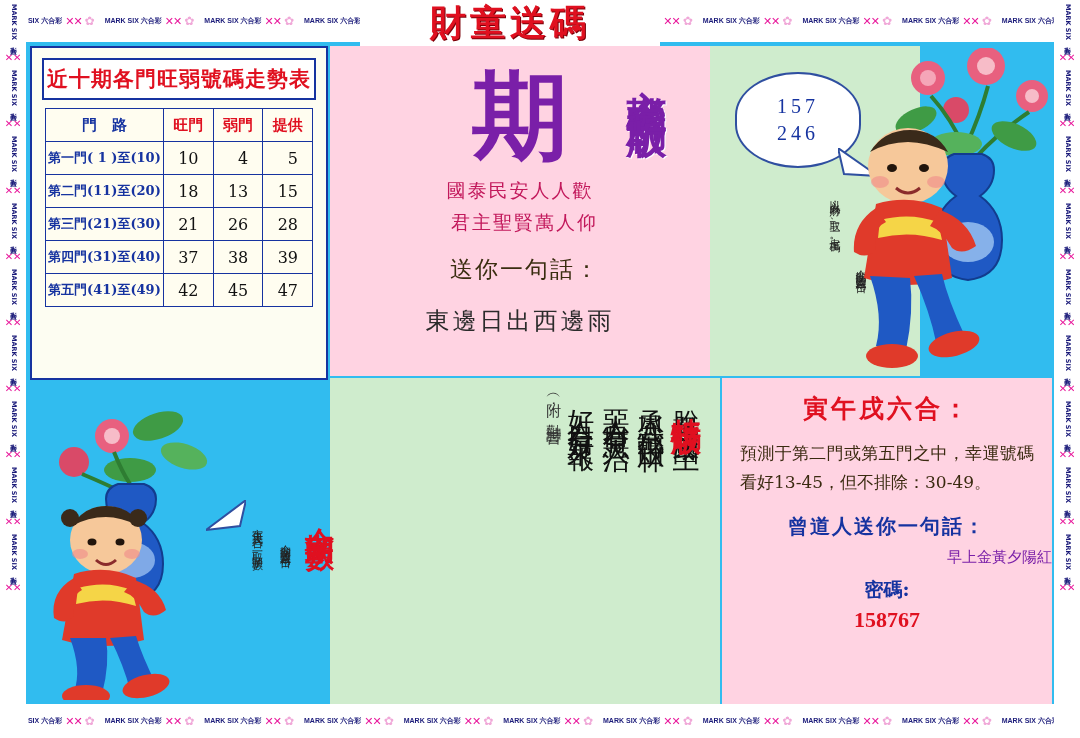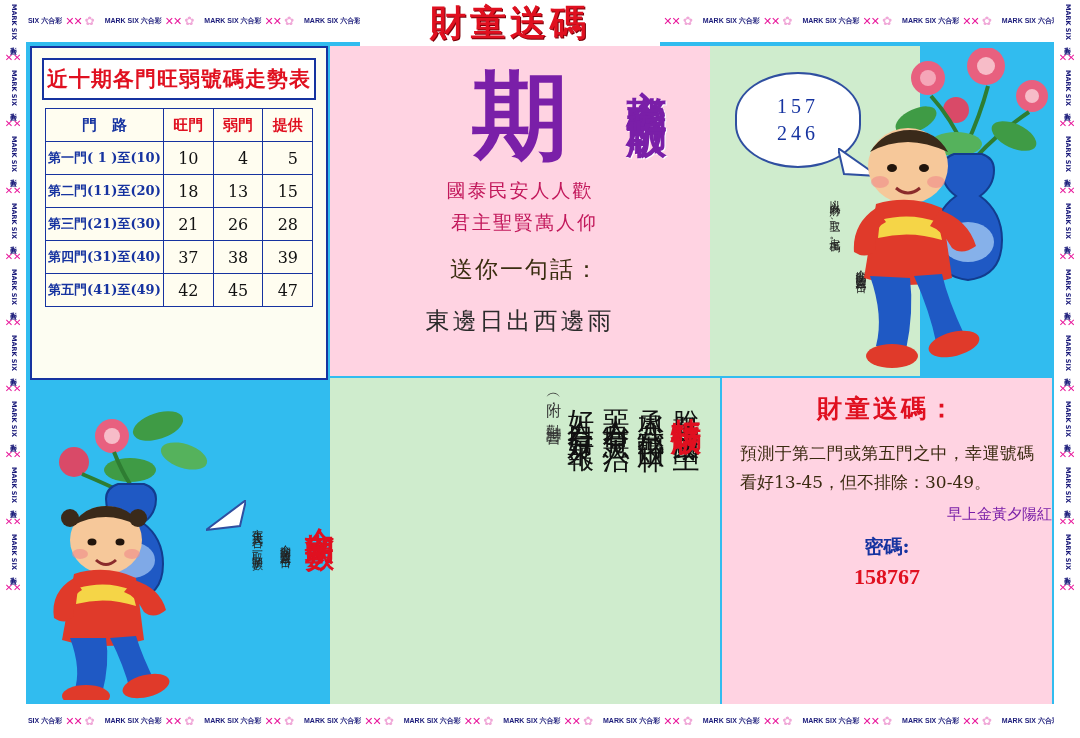--- a/index.html
+++ b/index.html
@@ -549,22 +549,23 @@
     <div class="poem-cols">
       <div class="pcol">脫難江流來國土</div>
       <div class="pcol">承恩八戒轉山林</div>
       <div class="pcol">惡人自有惡人治</div>
       <div class="pcol">好人自有好來報</div>
       <div class="pcol small" style="margin-left:8px;">（附：勸詩書）</div>
     </div>
   </div>
 
   <div class="panel p-info">
-    <div class="info-h">財童送碼：</div>
+    <div class="info-h">寅午戌六合：</div>
     <div class="info-body">預測于第二門或第五門之中，幸運號碼看好13-45，但不排除：30-49。</div>
+    <div class="info-h2">曾道人送你一句話：</div>
     <div class="info-sub">早上金黃夕陽紅</div>
     <div class="code-label">密碼:</div>
     <div class="code-val">158767</div>
   </div>
 
   <div class="fig" style="left:34px;top:400px;">
     <svg width="230" height="300" viewBox="0 0 230 300">
       <g>
         <circle cx="78" cy="36" r="17" fill="#e8607f"></circle>
         <circle cx="78" cy="36" r="8" fill="#f7bcc8"></circle>

